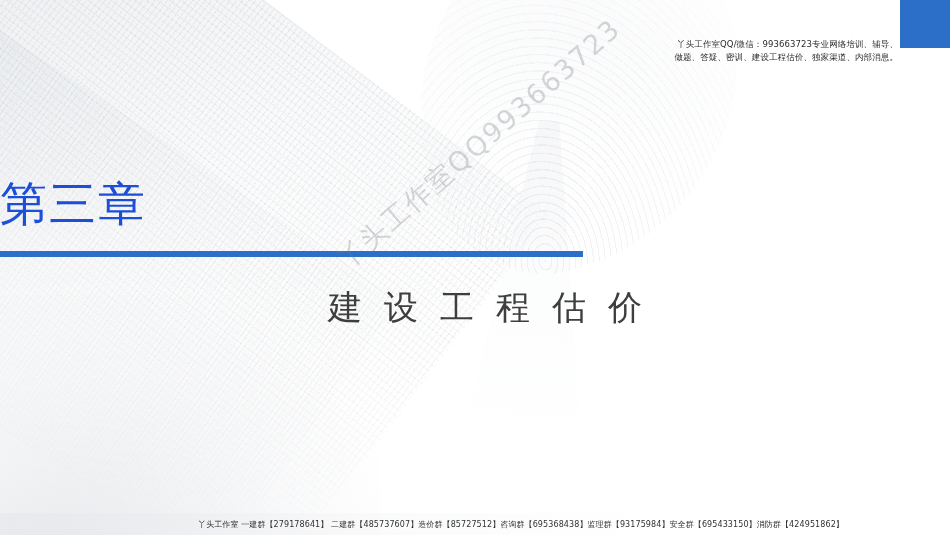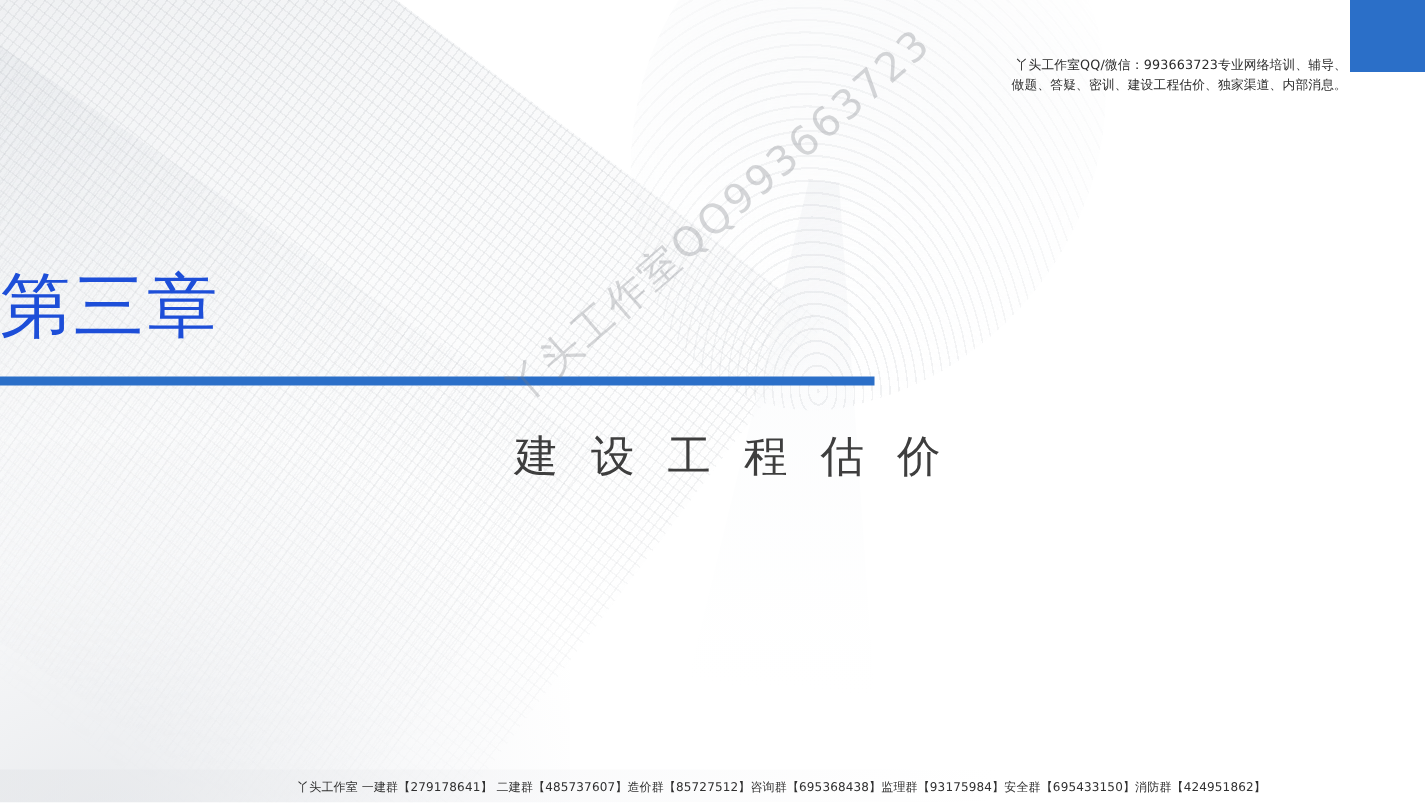--- a/index.html
+++ b/index.html
@@ -176,21 +176,21 @@
     background: #2b6fc8;
   }
 
   .title-sub {
     position: absolute;
     left: 0;
     right: 0;
     top: 287px;
     text-align: center;
     font-family: "DejaVu Sans", "Liberation Sans", sans-serif;
-    font-size: 29px;
+    font-size: 34px;
     line-height: 1.2;
     color: #3e3e3e;
     letter-spacing: 22px;
     
     text-indent: 22px;
     font-weight: 400;
     padding-left: 20px;
   }
 
   

